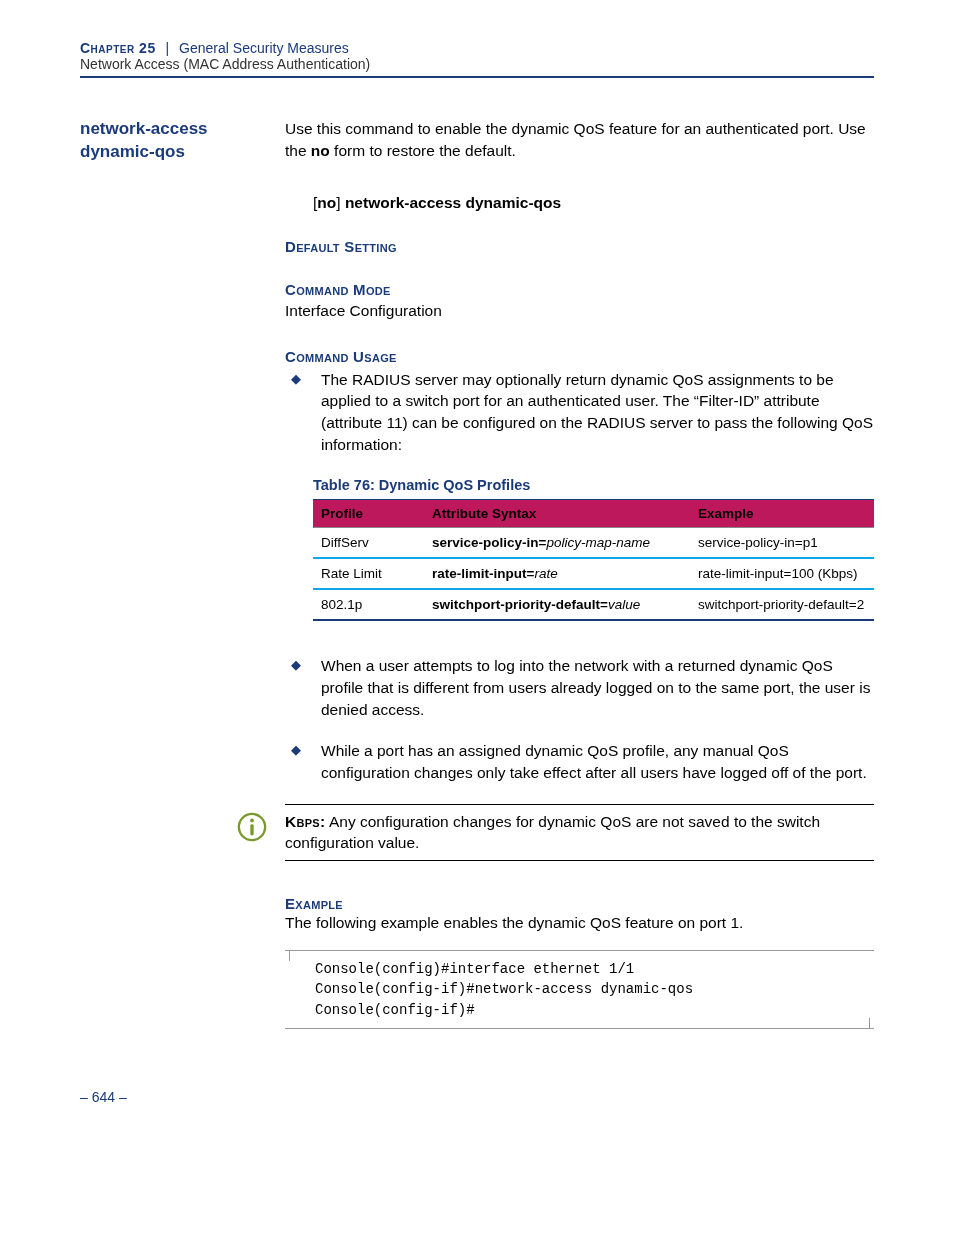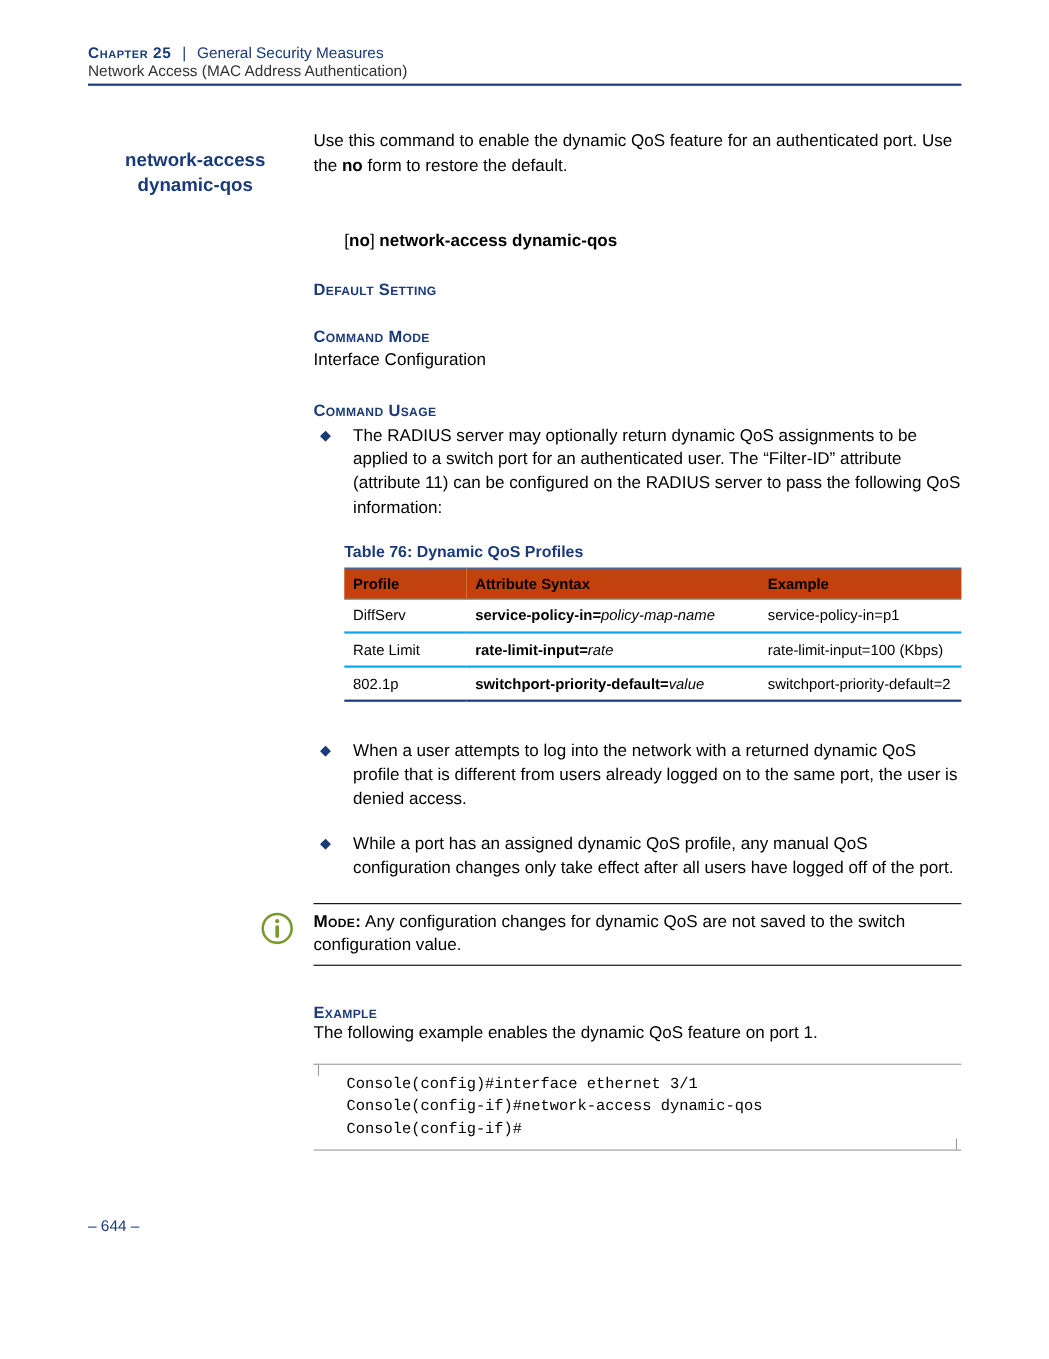--- a/index.html
+++ b/index.html
@@ -35,28 +35,27 @@
     font-size: 14px;
     color: #333;
   }
   .cmd-block {
     display: flex;
     align-items: flex-start;
     margin-bottom: 30px;
   }
   .cmd-name {
     width: 195px;
-    text-align: center;
+    text-align: left;
     color: #1a3a7a;
     font-weight: bold;
     font-size: 17px;
     line-height: 1.35;
     flex-shrink: 0;
     padding-right: 10px;
-    margin-top: 17px;
   }
   .cmd-desc {
     flex: 1;
     font-size: 15.5px;
     line-height: 1.4;
   }
   .content {
     margin-left: 205px;
   }
   .sec-heading {
@@ -101,21 +100,21 @@
     margin-top: 22px;
     margin-bottom: 6px;
     margin-left: 28px;
   }
   table.qos {
     border-collapse: collapse;
     width: calc(100% - 28px);
     margin-left: 28px;
     font-size: 13.5px;
   }
-  table.qos thead tr { background: #c2410c; }
+  table.qos thead tr { background: #be185d; }
   table.qos th {
     text-align: left;
     font-weight: bold;
     padding: 6px 8px;
     border-top: 1.5px solid #1a3a7a;
     border-bottom: 1px solid #888;
   }
   table.qos td {
     padding: 7px 8px;
     border-bottom: 2px solid #0ea5e9;
@@ -254,29 +253,29 @@
     </ul>
 
     <div class="note-wrap">
       <svg class="note-icon" viewBox="0 0 32 32">
         <circle cx="16" cy="16" r="14" fill="none" stroke="#7a9a2e" stroke-width="2.5"></circle>
         <circle cx="16" cy="9" r="2" fill="#7a9a2e"></circle>
         <rect x="14.2" y="13" width="3.6" height="12" rx="1.5" fill="#7a9a2e"></rect>
       </svg>
       <hr class="note-rule">
       <div class="note-text">
-        <span class="note-caps">Mode:</span><span> Any configuration changes for dynamic QoS are not saved to the switch configuration value.</span>
+        <span class="note-caps">Kbps:</span><span> Any configuration changes for dynamic QoS are not saved to the switch configuration value.</span>
       </div>
       <hr class="note-rule">
     </div>
 
     <div class="sec-heading" style="margin-top:34px">Example</div>
     <div class="example-intro">The following example enables the dynamic QoS feature on port 1.</div>
 
-    <div class="code-block">Console(config)#interface ethernet 3/1
+    <div class="code-block">Console(config)#interface ethernet 1/1
 Console(config-if)#network-access dynamic-qos
 Console(config-if)#</div>
 
   </div>
 
   <div class="page-num">–  644  –</div>
 
 </div>
 
 </body></html>

